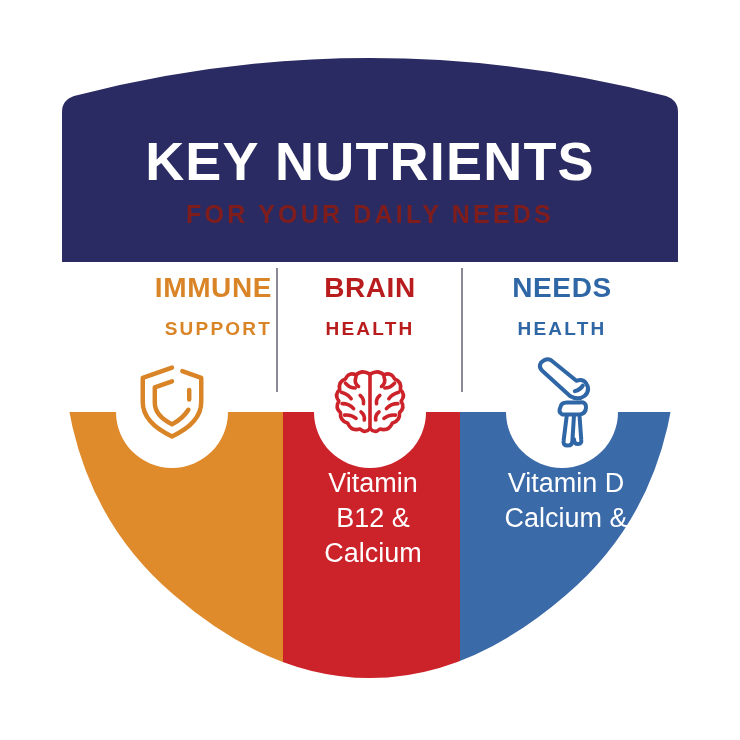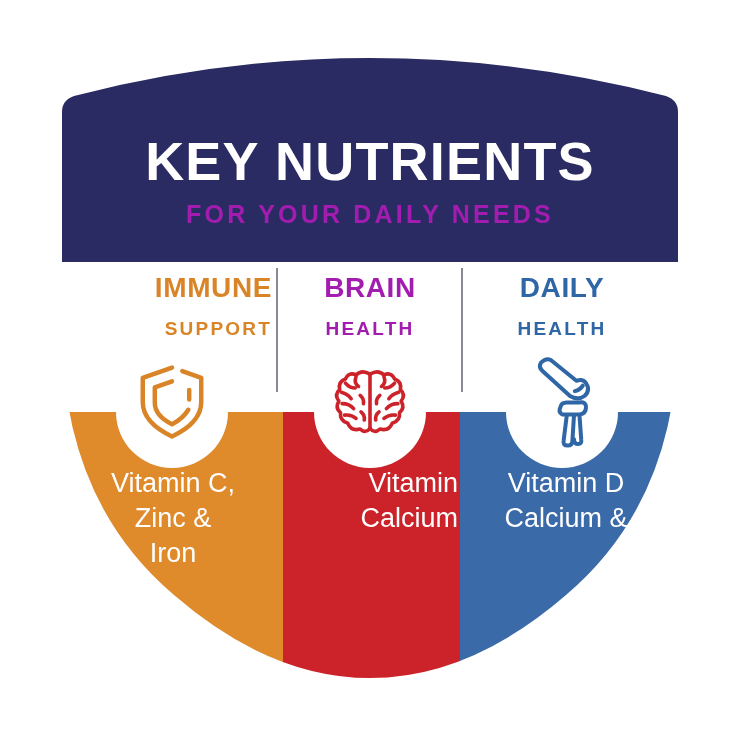--- a/index.html
+++ b/index.html
@@ -47,21 +47,21 @@
     letter-spacing: 1.2px;
     line-height: 58px;
     white-space: nowrap;
   }
   .header-sub {
     position: absolute;
     left: 0;
     top: 200px;
     width: 740px;
     text-align: center;
-    color: #a21caf;
+    color: #7f1d1d;
     font-size: 25px;
     font-weight: bold;
     letter-spacing: 3.2px;
     line-height: 28px;
     white-space: nowrap;
   }
 
   
   .col {
     position: absolute;
@@ -82,21 +82,21 @@
   }
   .col-subtitle {
     font-size: 19px;
     font-weight: bold;
     letter-spacing: 2.2px;
     line-height: 24px;
     margin-top: 13px;
     white-space: nowrap;
   }
   .c-orange { color: #D98426; }
-  .c-red    { color: #a21caf; }
+  .c-red    { color: #b91c1c; }
   .c-blue   { color: #2F66A5; }
 
   .icon-slot {
     position: absolute;
     top: 352px;
     width: 100px;
     height: 100px;
     display: flex;
     align-items: center;
     justify-content: center;
@@ -108,21 +108,21 @@
   
   .nutrient {
     position: absolute;
     color: #ffffff;
     text-align: center;
     font-size: 27px;
     line-height: 35px;
     font-weight: normal;
   }
   .nut-immune { left: 78px;  top: 466px; width: 190px; }
-  .nut-brain  { left: 288px; top: 466px; width: 170px; text-align: right; }
+  .nut-brain  { left: 288px; top: 466px; width: 170px; }
   .nut-bone   { left: 466px; top: 466px; width: 200px; }
 </style>
 </head>
 <body>
 
 <div id="stage">
 
   <svg id="shield-svg" viewBox="0 0 740 740">
     <defs>
 
@@ -174,21 +174,21 @@
       <div class="col-title c-orange">IMMUNE</div>
       <div class="col-subtitle c-orange">SUPPORT</div>
     </div>
 
     <div class="col col-brain">
       <div class="col-title c-red">BRAIN</div>
       <div class="col-subtitle c-red">HEALTH</div>
     </div>
 
     <div class="col col-bone">
-      <div class="col-title c-blue">DAILY</div>
+      <div class="col-title c-blue">NEEDS</div>
       <div class="col-subtitle c-blue">HEALTH</div>
     </div>
 
     <div class="icon-slot icon-immune">
       <svg width="86" height="86" viewBox="0 0 100 100" fill="none" stroke="#D98426" stroke-width="5.2" stroke-linecap="round" stroke-linejoin="round">
 
         <path d="M 50 10 L 16 22 L 16 50 Q 16 74 50 90 Q 84 74 84 50 L 84 22 L 62 14"></path>
 
         <path d="M 50 26 L 30 33 L 30 51 Q 30 66 50 76 Q 63 69 69 59"></path>
         <path d="M 70 36 L 70 47"></path>
@@ -259,28 +259,24 @@
                  Q 80 57 72 58
                  L 56 58
                  Q 49 58 48 64 Z"></path>
 
         <path d="M 56 74 L 52 106 Q 51 112 57 112 Q 63 112 63 106 L 65 74"></path>
 
         <path d="M 72 76 L 74 104 Q 75 110 70 110 Q 65 110 65 104"></path>
       </svg>
     </div>
 
-    <div class="nutrient nut-immune">
-      <div>Vitamin C,</div>
-      <div>Zinc &amp;</div>
-      <div>Iron</div>
-    </div>
 
     <div class="nutrient nut-brain">
       <div>Vitamin</div>
+      <div>B12 &amp;</div>
       <div>Calcium</div>
     </div>
 
     <div class="nutrient nut-bone">
       <div>Vitamin D</div>
       <div>Calcium &amp;</div>
     </div>
 
   </div>
 </div>

